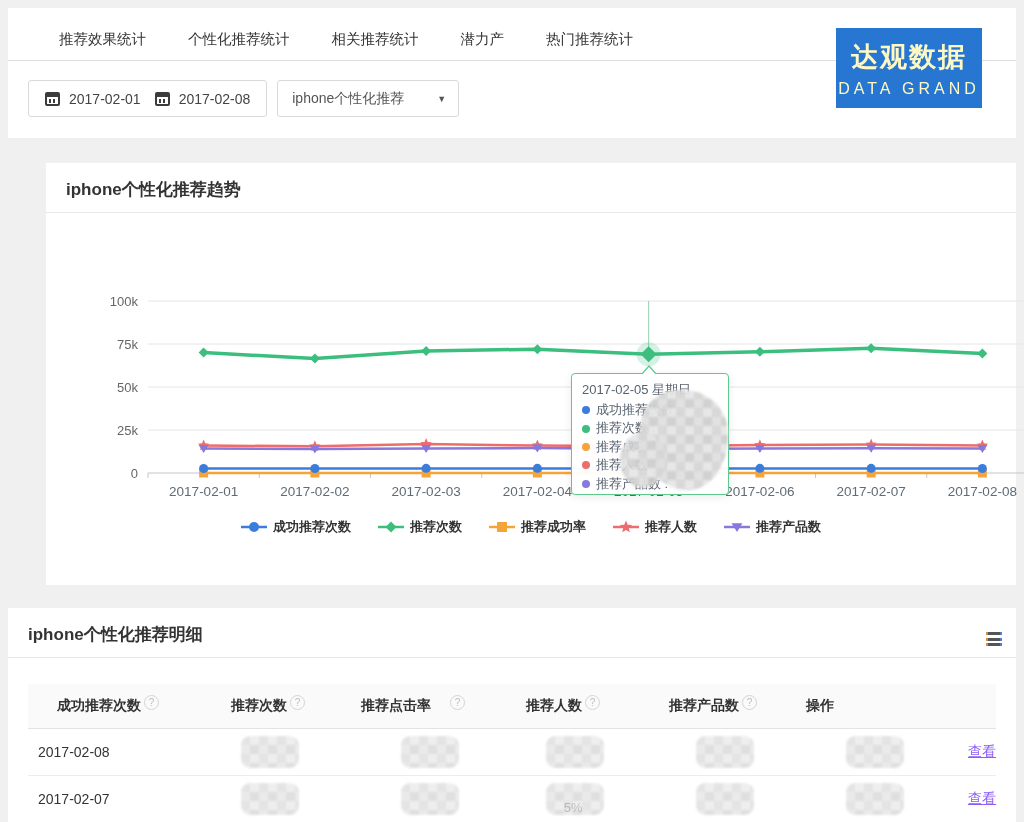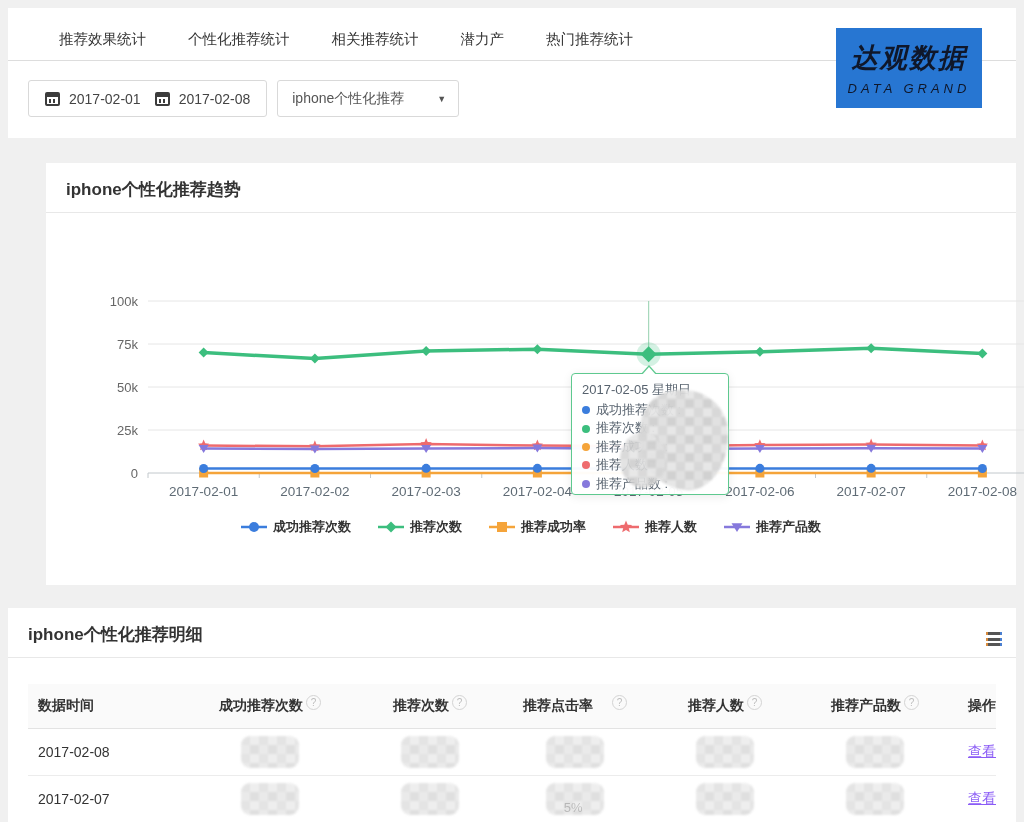--- a/index.html
+++ b/index.html
@@ -33,25 +33,24 @@
     background:linear-gradient(90deg,#3c3c3c 0 2px,transparent 2px 4px) 0 0/4px 100%; }
   .selectbox {
     display:flex; align-items:center; justify-content:space-between; width:182px; height:37px;
     padding:0 12px 0 14px; border:1px solid #d9d9d9; border-radius:3px; background:#fff;
     font-size:14px; color:#555; cursor:pointer;
   }
   .caret { font-size:9px; color:#555; }
   #logo {
     position:absolute; right:34px; top:20px; width:146px; height:80px; z-index:5;
     display:flex; flex-direction:column; align-items:center; justify-content:center;
-    color:#0f172a;
-    font-style:italic;
+    color:#fef9c3;
   }
   #logo .cn { font-size:27px; font-weight:bold; letter-spacing:2px; }
-  #logo .en { font-size:13px; letter-spacing:4px; margin-top:5px; }
+  #logo .en { font-size:16px; letter-spacing:4px; margin-top:5px; }
 
   
   #chart-card { top:163px; height:422px;margin-left:38px; }
   .card-title { position:absolute; left:20px; top:15px; font-size:17px; font-weight:bold; color:#333; }
   .card-divider { position:absolute; left:0; right:0; top:49px; height:1px; background:#e8e8e8; }
   #chart-svg { position:absolute; left:0; top:0; }
 
   #legend { position:absolute; left:0; right:0; top:355px; display:flex; justify-content:center; gap:27px; }
   .legend-item { display:flex; align-items:center; gap:6px; cursor:pointer; }
   .legend-item span { font-size:13px; font-weight:600; color:#333; }
@@ -288,23 +287,20 @@
 <div class="card" id="table-card">
   <div class="card-title">iphone个性化推荐明细</div>
   <div id="menu-icon">
       <i></i>
       <i></i>
       <i></i>
     </div>
   <div class="card-divider"></div>
   <div id="detail-table">
       <div class="trow thead">
-        <div class="tcell c0" style="width: 162px;">
-          <span>数据时间</span>
-        </div>
         <div class="tcell c1" style="width: 160px;">
           <span>成功推荐次数</span>
           <span class="help-q">?</span>
         </div>
         <div class="tcell c2" style="width: 160px;">
           <span>推荐次数</span>
           <span class="help-q">?</span>
         </div>
         <div class="tcell c3" style="width: 130px; gap: 16px;">
           <span>推荐点击率</span>

